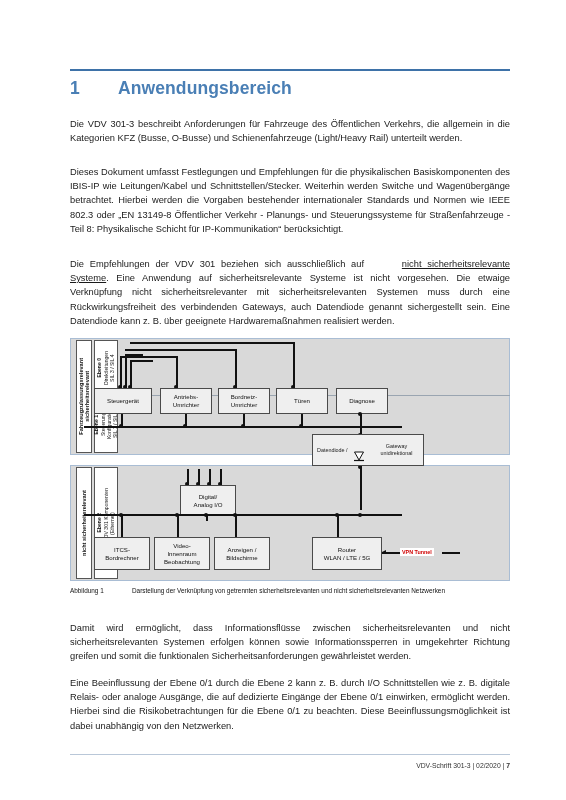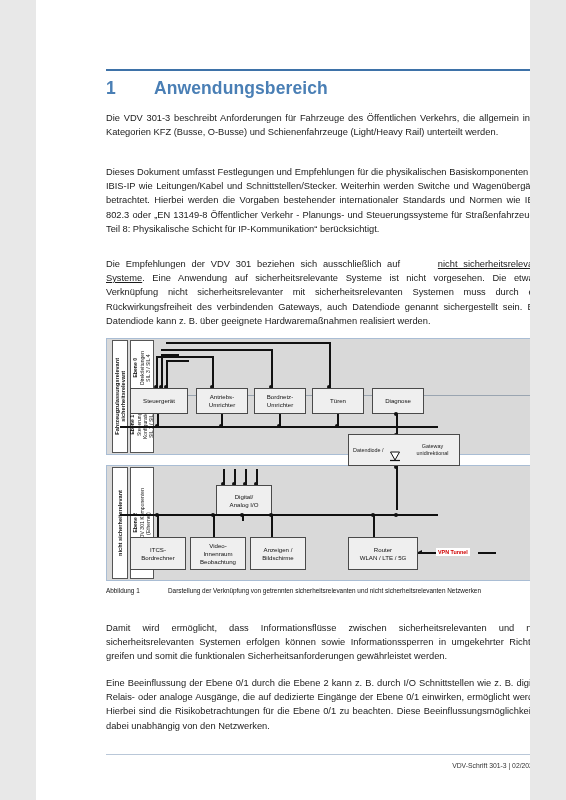--- a/index.html
+++ b/index.html
@@ -1,18 +1,18 @@
 <!DOCTYPE html>
 <html><head>
 <meta charset="utf-8">
 <style>
   html,body{margin:0;padding:0;background:#e8e8e8;}
   body{font-family:"Liberation Sans",sans-serif;}
   .page{
-    position:relative;width:494px;height:800px;background:#ffffff;margin:0 auto;
+    position:relative;width:566px;height:800px;background:#ffffff;margin:0 auto;
     overflow:hidden;
   }
 
   .hdr-rule{position:absolute;left:70px;top:69px;width:440px;height:2px;background:#3e72a8;}
 
   .h1{position:absolute;left:70px;top:78px;width:440px;color:#4a7fb5;font-size:17.5px;font-weight:bold;letter-spacing:.1px;}
   .h1 .num{display:inline-block;width:48px;}
 
   p.body{
     position:absolute;left:70px;width:440px;margin:0;color:#1a1a1a;
@@ -75,21 +75,21 @@
 <body>
 
 <div class="page">
 
   <div class="hdr-rule"></div>
 
   <div class="h1">
     <span class="num">1</span><span>Anwendungsbereich</span>
   </div>
 
-  <p class="body" style="top:111px;">Die VDV 301-3 beschreibt Anforderungen für Fahrzeuge des Öffentlichen Verkehrs, die allgemein in die Kategorien KFZ (Busse, O-Busse) und Schienenfahrzeuge (Light/Heavy Rail) unterteilt werden.</p>
+  <p class="body" style="top:117px;">Die VDV 301-3 beschreibt Anforderungen für Fahrzeuge des Öffentlichen Verkehrs, die allgemein in die Kategorien KFZ (Busse, O-Busse) und Schienenfahrzeuge (Light/Heavy Rail) unterteilt werden.</p>
 
   <p class="body" style="top:165px;">Dieses Dokument umfasst Festlegungen und Empfehlungen für die physikalischen Basiskomponenten des IBIS-IP wie Leitungen/Kabel und Schnittstellen/Stecker. Weiterhin werden Switche und Wagenübergänge betrachtet. Hierbei werden die Vorgaben bestehender internationaler Standards und Normen wie IEEE 802.3 oder „EN 13149-8 Öffentlicher Verkehr - Planungs- und Steuerungssysteme für Straßenfahrzeuge - Teil 8: Physikalische Schicht für IP-Kommunikation“ berücksichtigt.</p>
 
   <p class="body" style="top:257px;"><span>Die Empfehlungen der VDV 301 beziehen sich ausschließlich auf </span><span class="u">nicht sicherheitsrelevante Systeme</span><span>. Eine Anwendung auf sicherheitsrelevante Systeme ist nicht vorgesehen. Die etwaige Verknüpfung nicht sicherheitsrelevanter mit sicherheitsrelevanten Systemen muss durch eine Rückwirkungsfreiheit des verbindenden Gateways, auch Datendiode genannt sichergestellt sein. Eine Datendiode kann z. B. über geeignete Hardwaremaßnahmen realisiert werden.</span></p>
 
   <div class="figure">
 
     <div class="panel top"></div>
 
     <div class="panel bot"></div>

